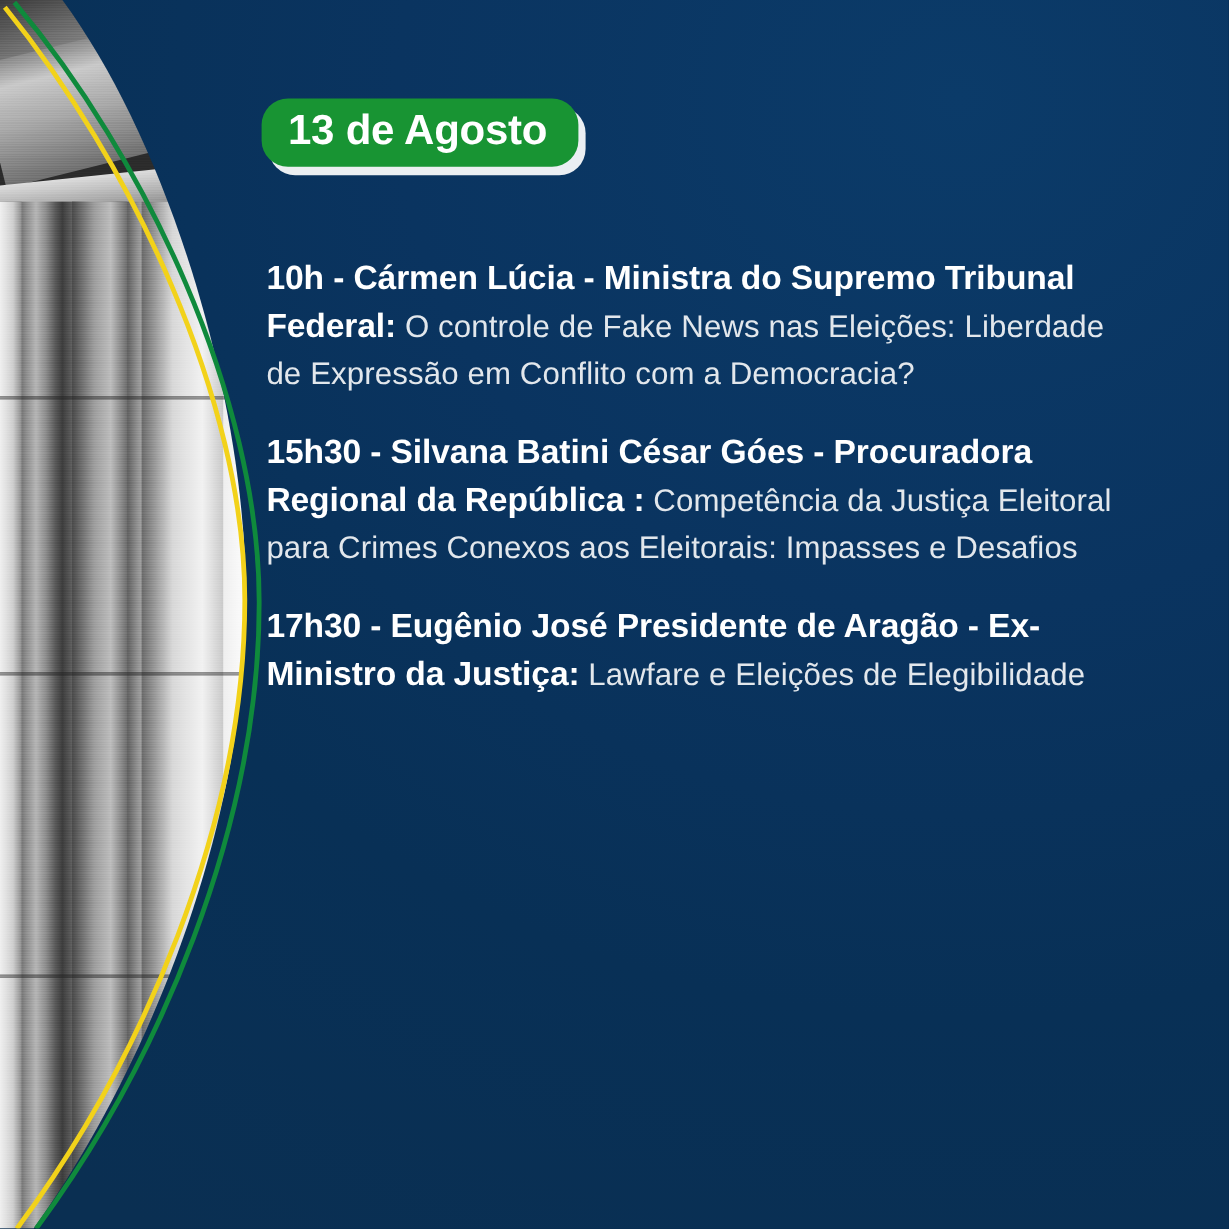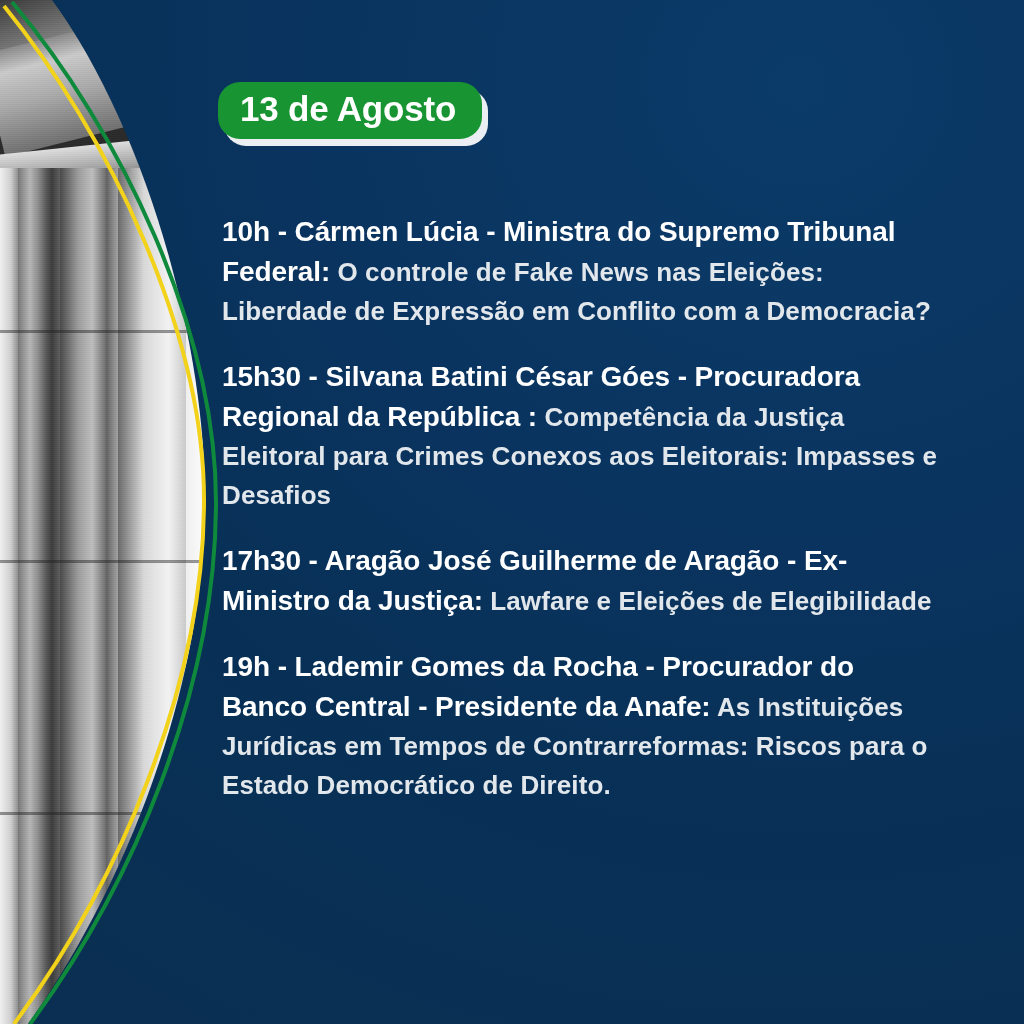--- a/index.html
+++ b/index.html
@@ -157,21 +157,21 @@
     color: #e4e9ee;
     letter-spacing: .1px;
   }
   .entry .hl {
     font-weight: 700;
     color: #ffffff;
     font-size: 28px;
     letter-spacing: -0.1px;
   }
   .entry .rest {
-    font-weight: 700;
+    font-weight: 400;
     color: #e2e7ec;
   }
   .entry:nth-child(2) { margin-bottom: 20px; }
   .entry:nth-child(3) { margin-bottom: 22px; }
   .entry:nth-child(4) { margin-bottom: 22px; }
   .entry:nth-child(5) { margin-bottom: 0; }
 </style>
 </head>
 <body>
 
@@ -211,21 +211,18 @@
     <p class="entry">
       <span class="hl">10h - Cármen Lúcia -  Ministra do Supremo Tribunal Federal:</span><span class="rest"> O controle de Fake News nas Eleições: Liberdade de Expressão em Conflito com a Democracia?</span>
     </p>
 
 
     <p class="entry">
       <span class="hl">15h30 - Silvana Batini César Góes - Procuradora Regional da República :</span><span class="rest"> Competência da Justiça Eleitoral para Crimes Conexos aos Eleitorais: Impasses e Desafios</span>
     </p>
 
     <p class="entry">
-      <span class="hl">17h30 - Aragão José Guilherme de Aragão - Ex-Ministro da Justiça:</span><span class="rest"> Lawfare e Eleições de Elegibilidade</span>
+      <span class="hl">17h30 - Eugênio José Presidente de Aragão - Ex-Ministro da Justiça:</span><span class="rest"> Lawfare e Eleições de Elegibilidade</span>
     </p>
 
-    <p class="entry">
-      <span class="hl">19h - Lademir Gomes da Rocha - Procurador do Banco Central - Presidente da Anafe:</span><span class="rest"> As Instituições Jurídicas em Tempos de Contrarreformas: Riscos para o Estado Democrático de Direito.</span>
-    </p>
 
   </div>
 </div>
 
 </body></html>

